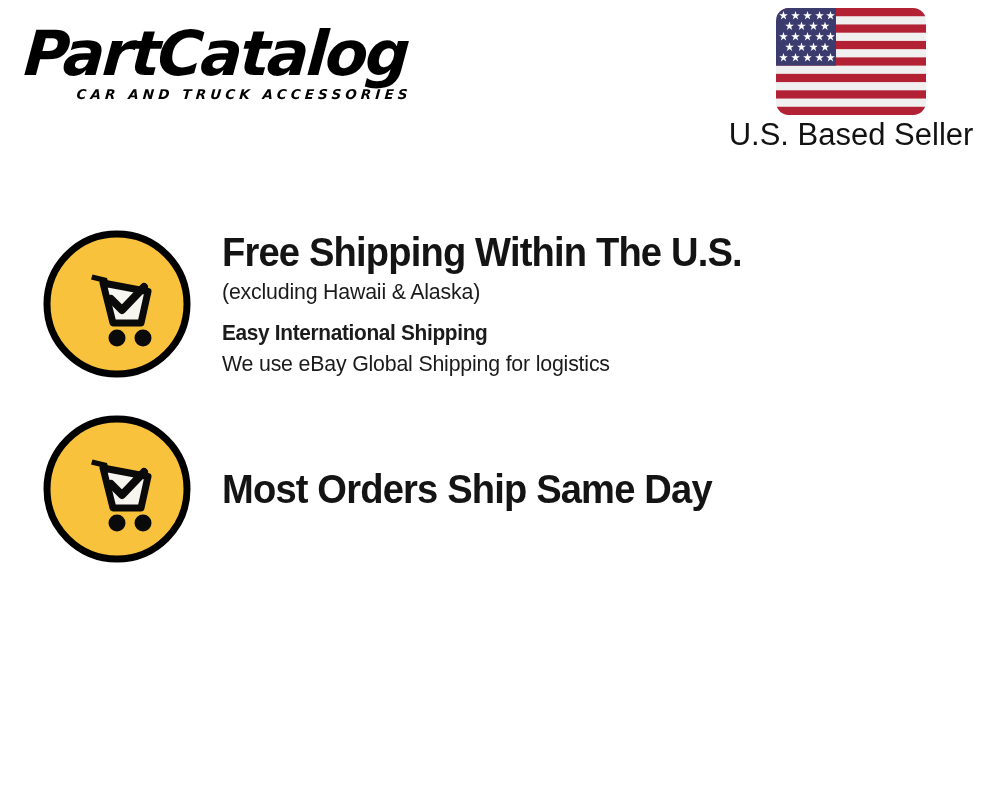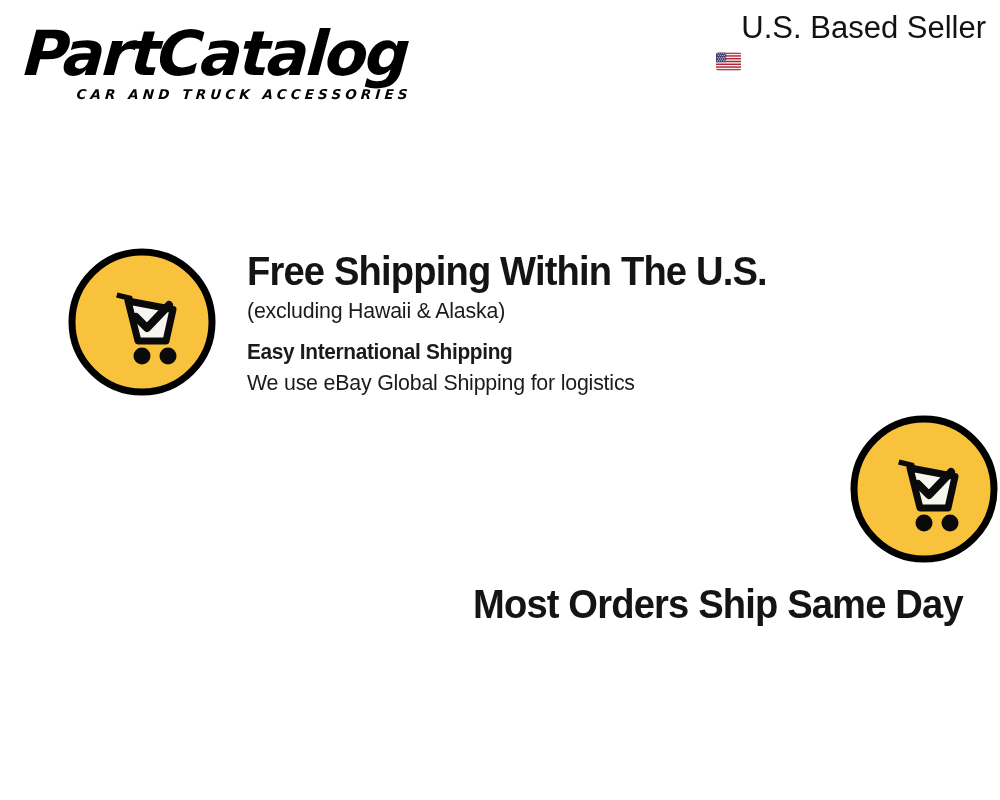--- a/index.html
+++ b/index.html
@@ -55,21 +55,22 @@
     transform: skewX(-4deg);
     transform-origin: left bottom;
   }
 
   .seller-badge {
     position: absolute;
     right: 14px;
     top: 8px;
     width: 270px;
     display: flex;
-    align-items: flex-start;
+    flex-direction: column;
+    align-items: center;
   }
   .flag-icon {
     display: block;
     width: 150px;
     height: 107px;
   }
   .seller-label {
     font-family: "Liberation Sans", sans-serif;
     font-size: 31px;
     font-weight: 400;
@@ -82,26 +83,25 @@
   
   .features {
     position: absolute;
     left: 0;
     top: 228px;
     width: 1000px;
   }
   .feature-row {
     position: relative;
     display: flex;
-    align-items: flex-end;
-    margin-left: 25px;
+    align-items: flex-start;
   }
   .feature-row--shipping { height: 170px; }
   .feature-row--returns  { height: 172px; }
-  .feature-row--sameday  { height: 172px; flex-direction: column; }
+  .feature-row--sameday  { height: 172px; }
 
   .feature-icon {
     flex: 0 0 auto;
     width: 152px;
     height: 152px;
     margin-left: 41px;
   }
   .feature-row--returns .feature-icon { margin-top: 18px; }
   .feature-row--sameday .feature-icon { margin-top: 15px; }
 

